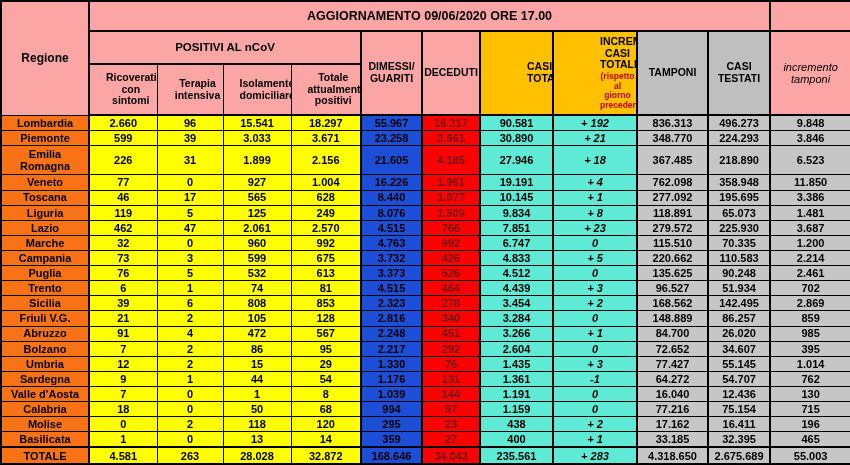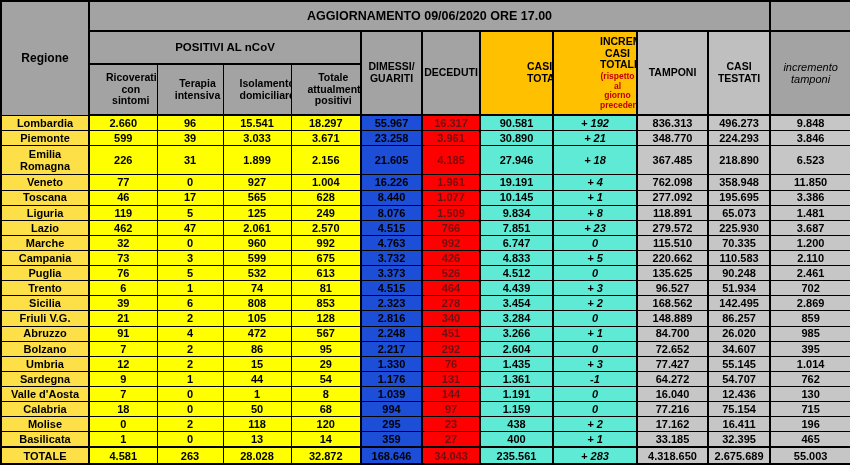--- a/index.html
+++ b/index.html
@@ -19,37 +19,37 @@
     text-align: center;
     vertical-align: middle;
     padding: 0 1px;
     overflow: hidden;
     line-height: 1.12;
   }
   
   .sep { border-left-width: 2px; }
 
   
-  thead th { background: #a3a3a3; font-weight: bold; }
+  thead th { background: #fca5a5; font-weight: bold; }
   .th-title      { font-size: 12.5px; border-bottom-width: 2px; }
   .th-corner     { border-bottom-width: 2px; }
   .th-region     { font-size: 12px; border-right-width: 2px; }
   .th-group      { font-size: 11.5px; border-bottom-width: 2px; height: 33px; }
   .th-sub        { font-size: 10.5px; border-bottom-width: 2px; padding-left: 16px; }
   .th-tall       { font-size: 10.5px; border-bottom-width: 2px; }
   .th-orange     { background: #ffc000; padding-left: 46px; }
   .th-darkgray   { background: #bfbfbf; }
   .th-incr-note  { display: block; font-size: 8.5px; color: #c00000; font-weight: bold; margin-top: 1px; }
   .th-italic     { font-style: italic; font-weight: normal; font-size: 11px; }
   tr.r-title     { height: 30px; }
   tr.r-sub       { height: 51px; }
 
   
   tbody td { font-size: 11px; font-weight: bold; }
-  .c-region { background: #fde047; border-right-width: 2px; }
+  .c-region { background: #f97316; border-right-width: 2px; }
   .c-yellow { background: #ffff00; }
   .c-green  { background: #1d4ed8; }
   .c-red    { background: #ff0000; color: #6d1013; }
   .c-orange { background: #5eead4; }
   .c-incr   { font-style: italic; font-weight: bold; }
   .c-gray   { background: #c6c6c6; }
   tr.total-row td { border-top-width: 2px; }
 </style>
 </head>
 <body>
@@ -214,21 +214,21 @@
     <td class="c-yellow sep">73</td>
     <td class="c-yellow">3</td>
     <td class="c-yellow">599</td>
     <td class="c-yellow">675</td>
     <td class="c-green sep">3.732</td>
     <td class="c-red sep">426</td>
     <td class="c-orange sep">4.833</td>
     <td class="c-orange c-incr sep">+ 5</td>
     <td class="c-gray sep">220.662</td>
     <td class="c-gray sep">110.583</td>
-    <td class="c-gray sep">2.110</td>
+    <td class="c-gray sep">2.214</td>
   </tr>
       <tr>
     <td class="c-region">Puglia</td>
     <td class="c-yellow sep">76</td>
     <td class="c-yellow">5</td>
     <td class="c-yellow">532</td>
     <td class="c-yellow">613</td>
     <td class="c-green sep">3.373</td>
     <td class="c-red sep">526</td>
     <td class="c-orange sep">4.512</td>

